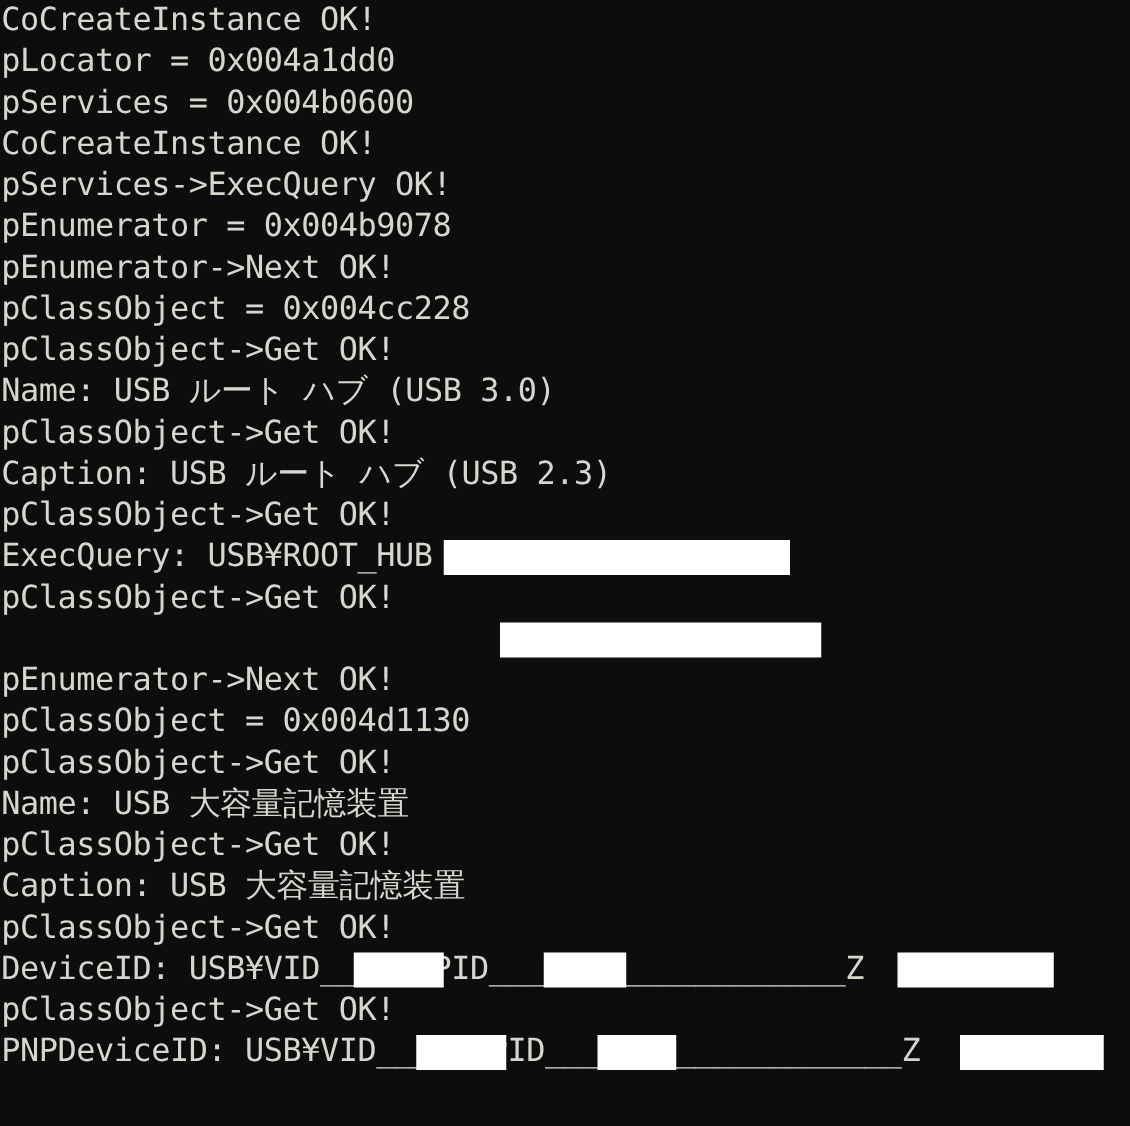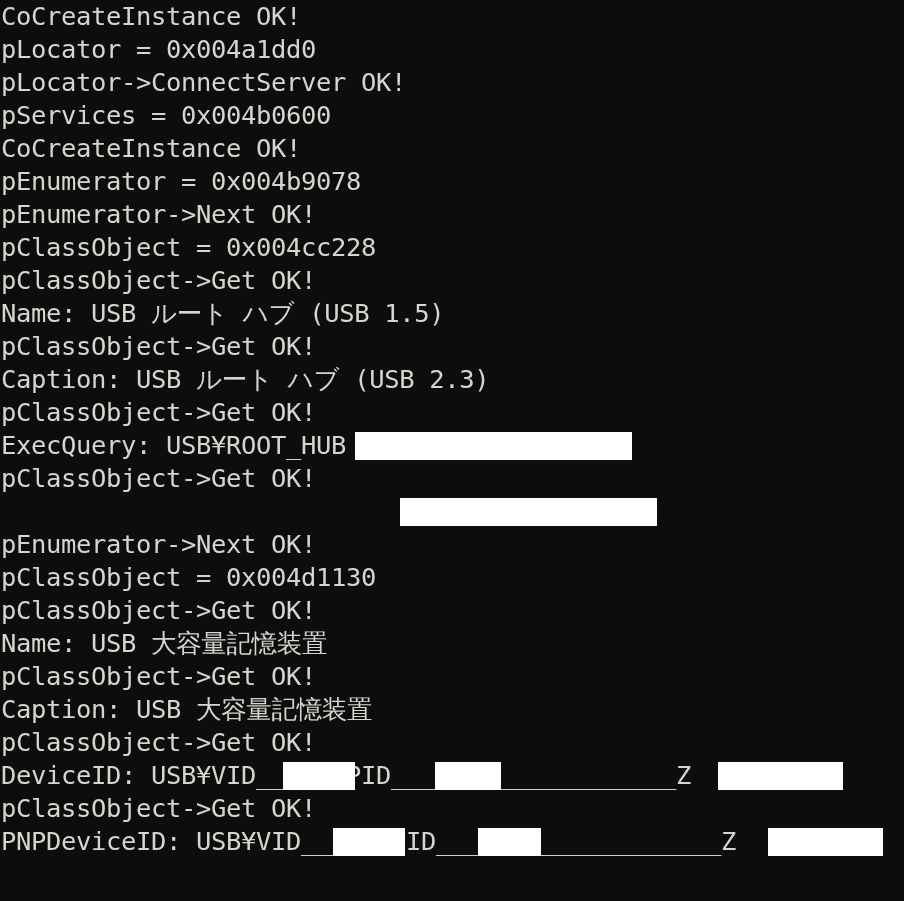--- a/index.html
+++ b/index.html
@@ -40,28 +40,28 @@
     height: 28px;
   }
 </style>
 </head>
 <body>
 
 <div id="console-window">
   <div id="console-output">
       <div class="console-line"><span>CoCreateInstance OK!</span></div>
       <div class="console-line"><span>pLocator = 0x004a1dd0</span></div>
-      <div class="console-line"><span>pLocator-&gt;ConnectServer OK!</span></div>
       <div class="console-line"><span>pServices = 0x004b0600</span></div>
       <div class="console-line"><span>CoCreateInstance OK!</span></div>
+      <div class="console-line"><span>pServices-&gt;ExecQuery OK!</span></div>
       <div class="console-line"><span>pEnumerator = 0x004b9078</span></div>
       <div class="console-line"><span>pEnumerator-&gt;Next OK!</span></div>
       <div class="console-line"><span>pClassObject = 0x004cc228</span></div>
       <div class="console-line"><span>pClassObject-&gt;Get OK!</span></div>
-      <div class="console-line"><span>Name: USB ルート ハブ (USB 1.5)</span></div>
+      <div class="console-line"><span>Name: USB ルート ハブ (USB 3.0)</span></div>
       <div class="console-line"><span>pClassObject-&gt;Get OK!</span></div>
       <div class="console-line"><span>Caption: USB ルート ハブ (USB 2.3)</span></div>
       <div class="console-line"><span>pClassObject-&gt;Get OK!</span></div>
       <div class="console-line"><span>ExecQuery: USB¥ROOT_HUB</span><span class="redaction" style="left: 355px; width: 277px; background: rgb(255, 255, 255);"></span></div>
       <div class="console-line"><span>pClassObject-&gt;Get OK!</span></div>
       <div class="console-line"><span class="redaction" style="left: 400px; width: 257px; background: rgb(255, 255, 255);"></span></div>
       <div class="console-line"><span>pEnumerator-&gt;Next OK!</span></div>
       <div class="console-line"><span>pClassObject = 0x004d1130</span></div>
       <div class="console-line"><span>pClassObject-&gt;Get OK!</span></div>
       <div class="console-line"><span>Name: USB 大容量記憶装置</span></div>

